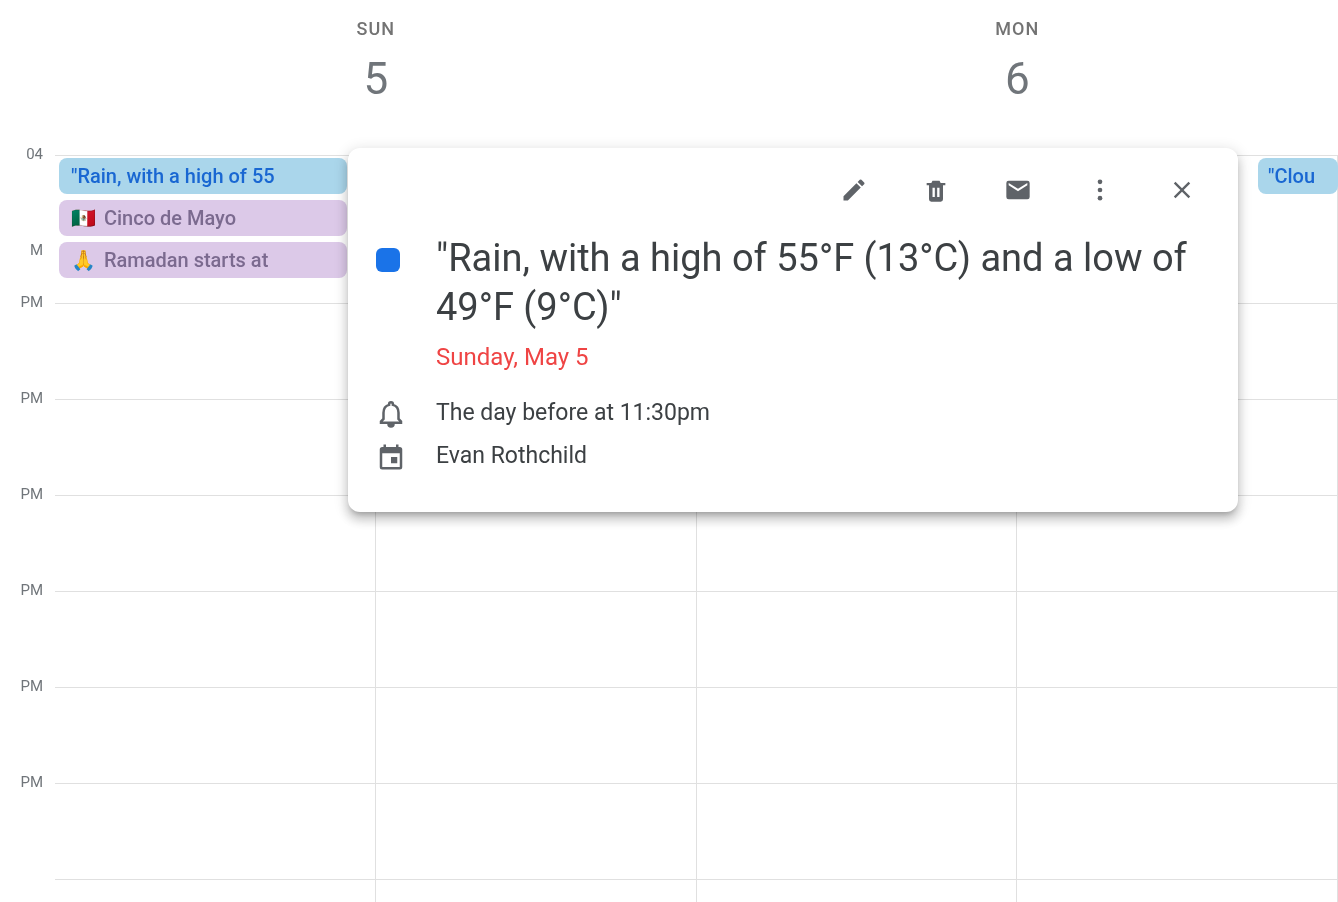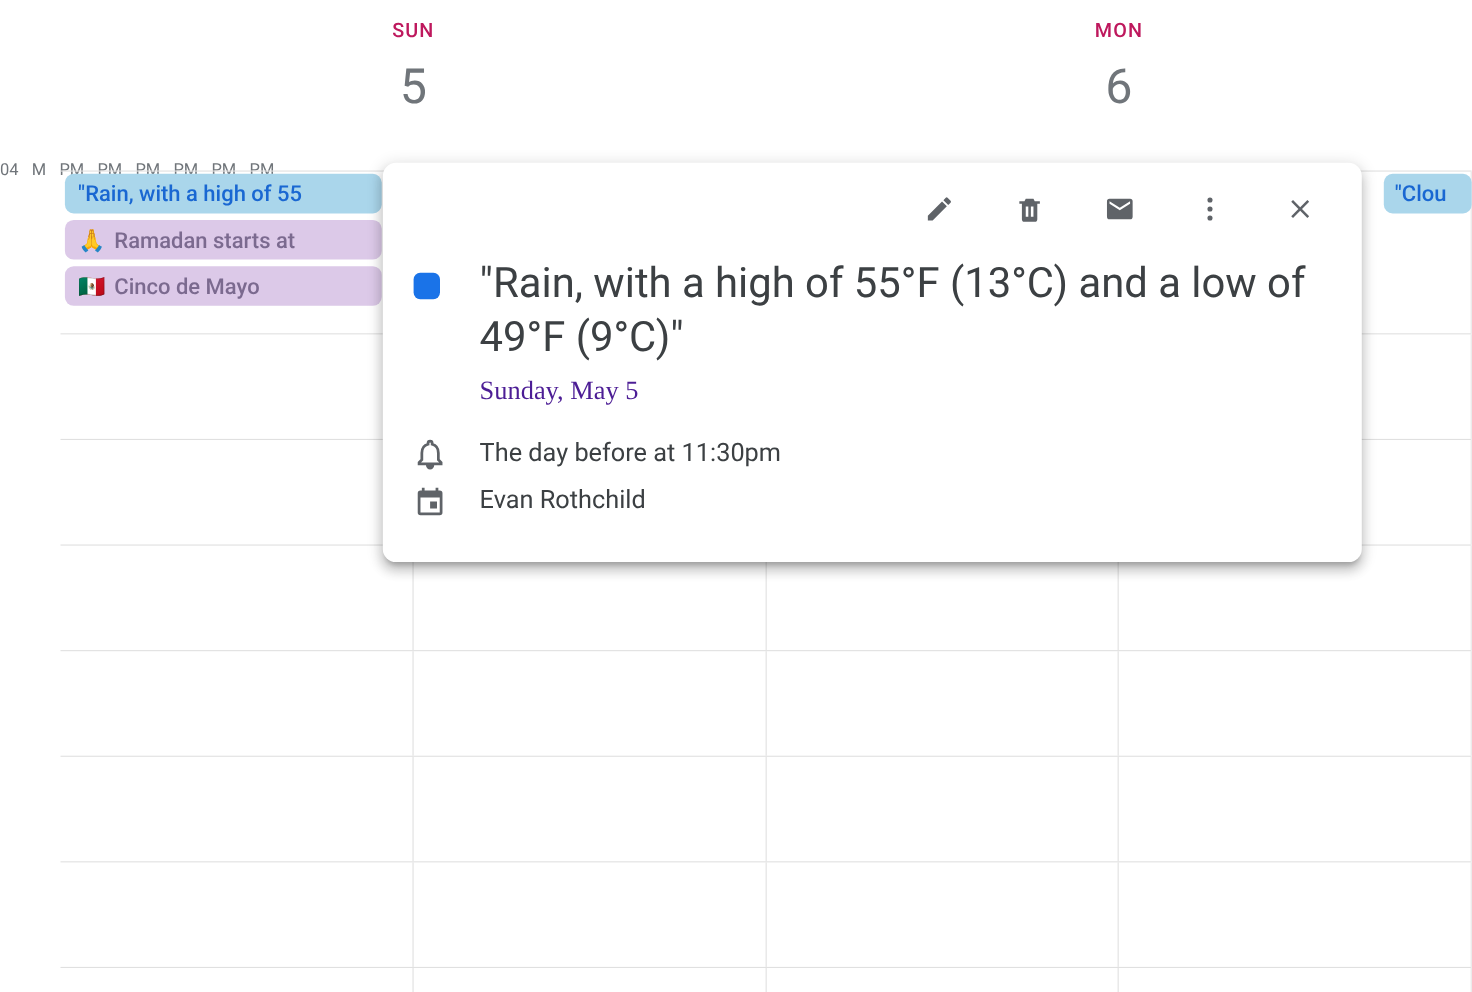--- a/index.html
+++ b/index.html
@@ -23,36 +23,36 @@
       padding-left: 55px;
     }
     .day-header {
       flex: 1;
       text-align: center;
       padding-top: 18px;
     }
     .day-name {
       font-size: 18px;
       font-weight: 500;
-      color: #be185d;
+      color: #737373;
       letter-spacing: 1px;
     }
     .day-number {
       font-size: 44px;
       font-weight: 400;
       color: #70757a;
       margin-top: 14px;
     }
     .time-column {
       position: absolute;
       left: 0;
       top: 155px;
       width: 55px;
       display: flex;
-      flex-direction: row;
+      flex-direction: column;
     }
     .time-label {
       height: 96px;
       display: flex;
       justify-content: flex-end;
       padding-right: 12px;
       color: #70757a;
       font-size: 15px;
       position: relative;
       top: -10px;
@@ -151,23 +151,22 @@
       background: #1a73e8;
     }
     .event-title {
       font-size: 38px;
       line-height: 1.3;
       color: #3c4043;
       font-weight: 400;
     }
     .event-date {
       font-size: 24px;
-      color: #4c1d95;
+      color: #ef4444;
       margin-top: 10px;
-      font-family: Liberation Serif, serif;
     }
     .detail-row {
       display: flex;
       align-items: flex-start;
       gap: 30px;
       margin-top: 28px;
       font-size: 23px;
       color: #3c4043;
     }
     .detail-row:first-of-type { margin-top: 46px; }
@@ -254,24 +253,24 @@
         <div class="day-col"></div>
         <div class="day-col"></div>
       </div>
   </div>
 
   <div class="events-area">
     <div class="event-chip event-blue">
       <span>"Rain, with a high of 55</span>
     </div>
     <div class="event-chip event-lavender">
+      <span class="flag-emoji">🇲🇽</span><span>Cinco de Mayo</span>
+    </div>
+    <div class="event-chip event-lavender">
       <span class="pray-emoji">🙏</span><span>Ramadan starts at</span>
-    </div>
-    <div class="event-chip event-lavender">
-      <span class="flag-emoji">🇲🇽</span><span>Cinco de Mayo</span>
     </div>
   </div>
 
   <div class="event-wed">
     <span>"Clou</span>
   </div>
 </div>
 
 <div class="popup">
   <div class="popup-toolbar">

